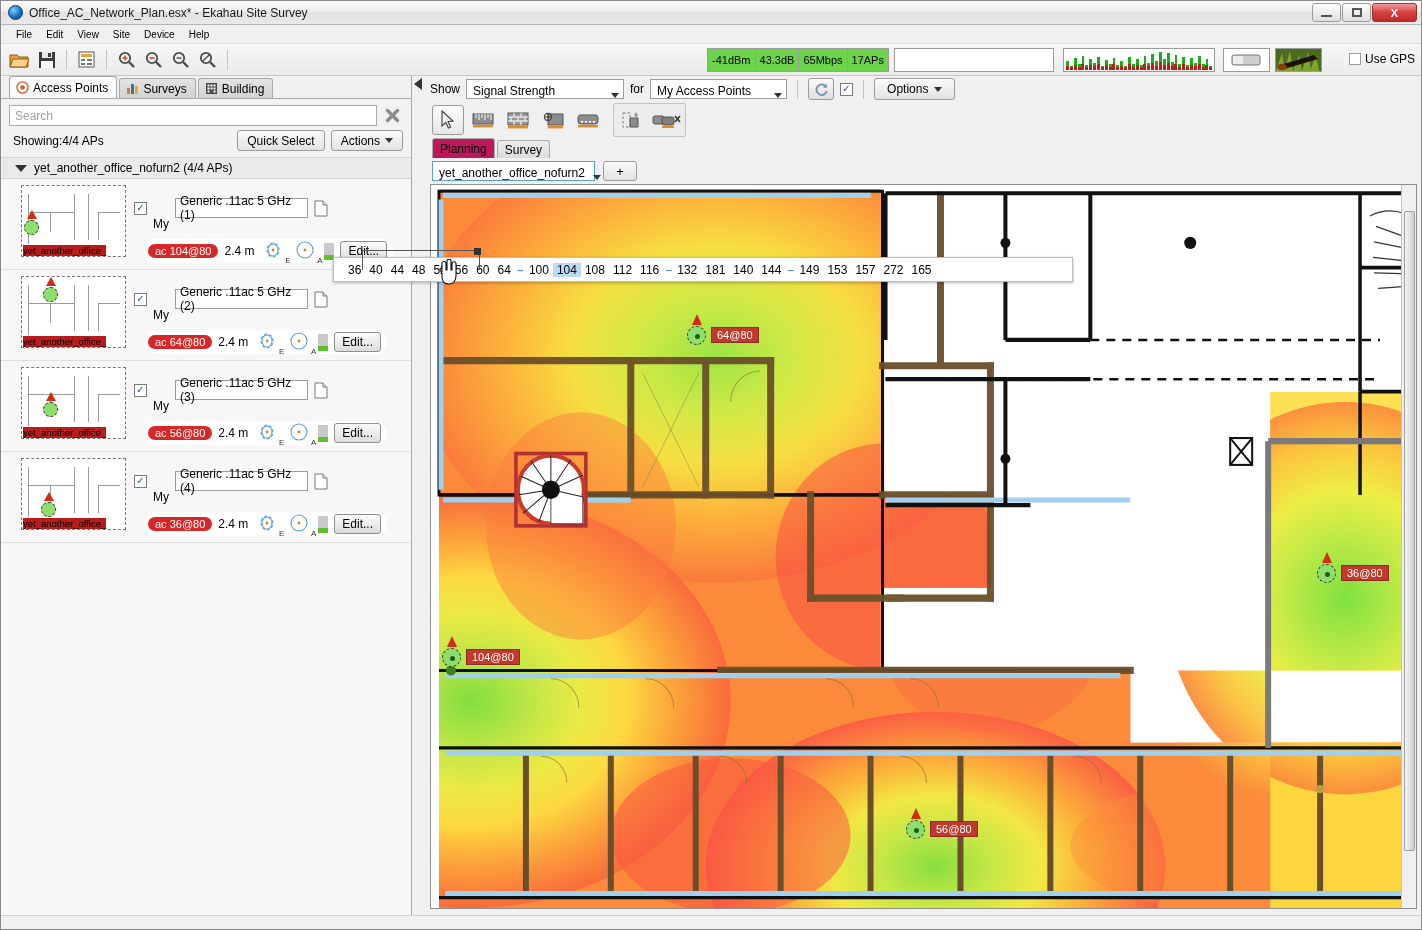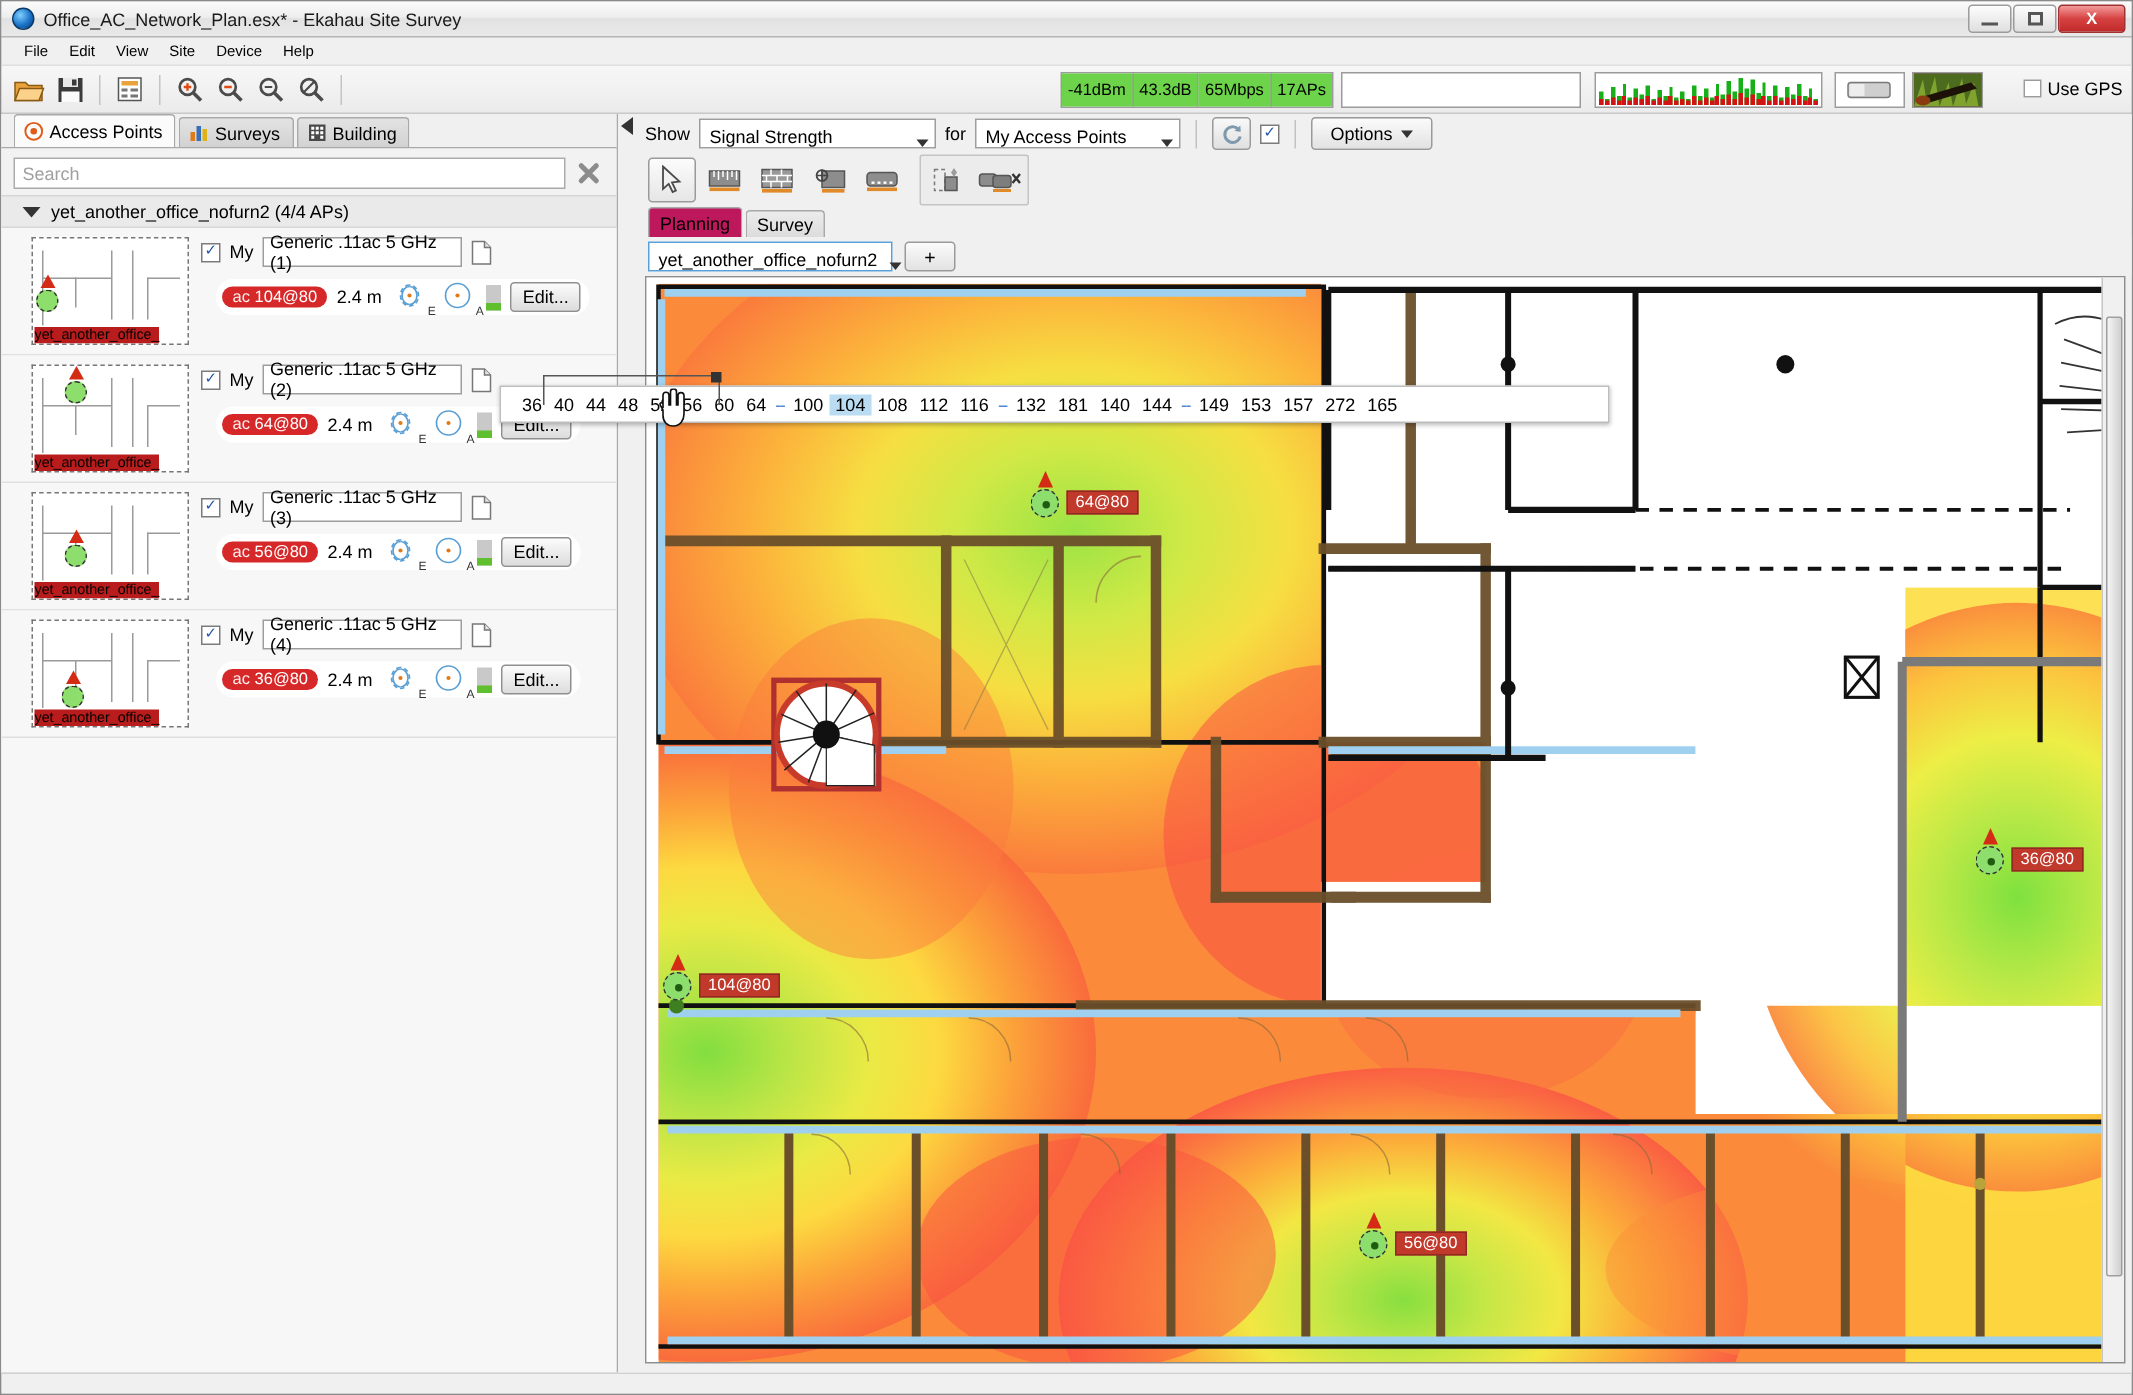--- a/index.html
+++ b/index.html
@@ -104,21 +104,21 @@
   .ap-thumb .mini-ap { position:absolute; width:15px; height:15px; border-radius:50%;
      background:#8ede6d; border:1px dashed #333; }
   .ap-thumb .mini-tri { position:absolute; width:0;height:0;
      border-left:5px solid transparent; border-right:5px solid transparent;
      border-bottom:9px solid #d42b14; }
   .ap-right { flex:1 1 auto; padding-left:8px; }
   .ap-line1 { display:flex; align-items:center; gap:6px; }
   .cb { width:13px; height:13px; border:1px solid #7b7b7b; background:#fff;
      display:flex; align-items:center; justify-content:center; font-size:10px;
      color:#2255aa; line-height:1; }
-  .my-label { font-size:12px; }
+  .my-label { font-size:12px;margin-top:32px; }
   .ap-name { width:133px; height:20px; border:1px solid #9d9d9d; background:#fff;
      padding:0 4px; display:flex; align-items:center; font-size:12px; }
   .doc-ico { width:14px; height:17px; }
   .ap-line2 { margin-top:8px; margin-left:10px; height:24px; background:#fff;
      border-radius:12px; display:inline-flex; align-items:center; gap:6px;
      padding:0 6px 0 4px; }
   .chan-badge { background:#d62828; color:#fff; border-radius:9px; padding:1px 7px;
      font-size:11px; white-space:nowrap; }
   .chan-badge .ac { opacity:.92; }
   .dist { font-size:12px; }
@@ -459,20 +459,30 @@
 
       <div class="search-row">
         <div class="search-input" title="Search">Search</div>
         <div class="clear-btn">
           <svg width="17" height="17" viewBox="0 0 17 17">
               <path d="M3.5 3.5l10 10M13.5 3.5l-10 10" stroke="#8c8c8c" stroke-width="3.4" stroke-linecap="round"></path>
             </svg>
         </div>
       </div>
 
+      <div class="showing-row">
+        <div class="showing-text">Showing:4/4 APs</div>
+        <div style="display:flex; gap:6px;">
+          <div class="btn">Quick Select</div>
+          <div class="btn">
+            <span>Actions</span>
+            <span style="width:0;height:0;border-left:4px solid transparent;border-right:4px solid transparent;border-top:5px solid #333;"></span>
+          </div>
+        </div>
+      </div>
 
       <div class="group-hdr">
         <span class="caret"></span>
         <span>yet_another_office_nofurn2 (4/4 APs)</span>
       </div>
 
       <div class="ap-list" id="ap-list">
           <div class="ap-row">
       <div class="ap-thumb">
         <div class="mini-wall" style="left:6px;  top:26px; width:46px; height:1px;"></div>

